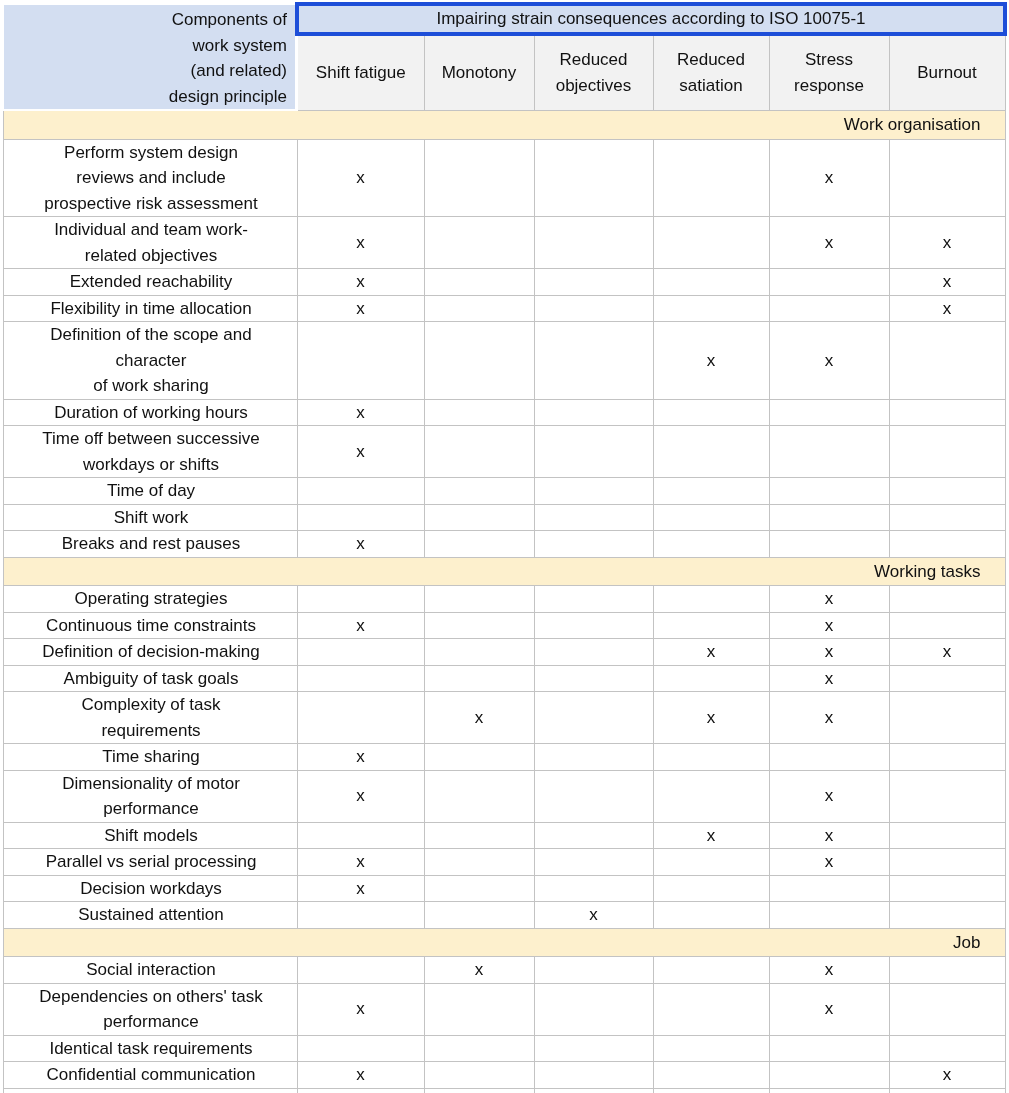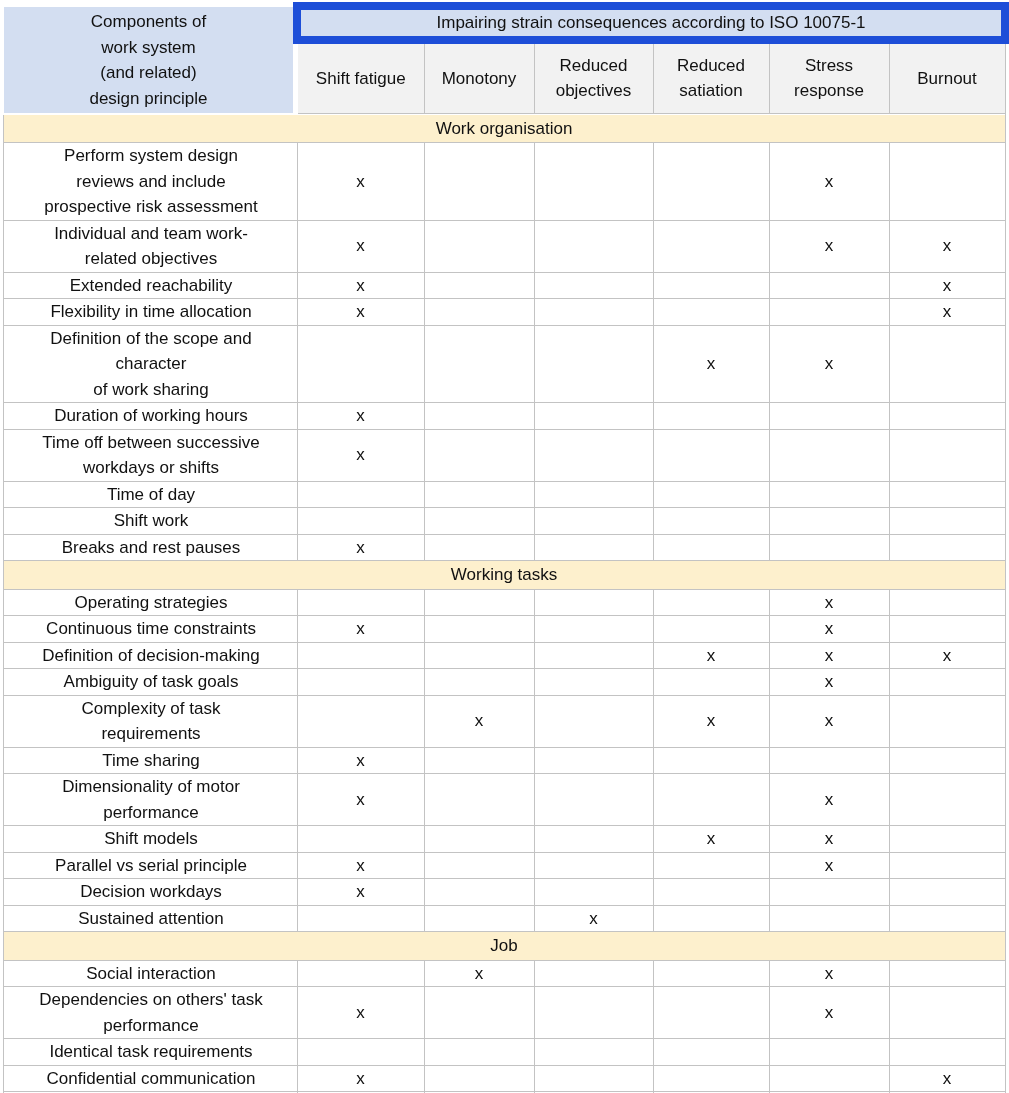--- a/index.html
+++ b/index.html
@@ -35,42 +35,42 @@
 
   th,td{
     border:1px solid var(--grid);
     font-weight:normal;
     vertical-align:middle;
     overflow:hidden;
   }
   th.corner{
     background:var(--header-blue);
     border:2px solid #ffffff;
-    text-align:center;
+    text-align:right;
     vertical-align:top;
     padding:2px 8px 0 8px;
     white-space:pre-line;
   }
   th.group{
     background:var(--header-blue);
-    border:8px solid #1d4ed8;
+    border:4px solid #1d4ed8;
     text-align:center;
     height:28px;
     padding:0;
     margin-left:41px;
   }
   th.colhead{
     background:var(--subheader-gray);
     text-align:center;
     height:74px;
     padding:0 6px;
   }
   td.section{
     background:var(--section-yellow);
-    text-align:center;
+    text-align:right;
     padding:1px 24px;
     height:27px;
   }
   td.label{
     text-align:center;
     padding:0 6px 0 8px;
     white-space:pre-line;
     height:26px;
   }
   td.mark{
@@ -279,21 +279,21 @@
       <tr>
         <td class="label">Shift models</td>
         <td class="mark"></td>
         <td class="mark"></td>
         <td class="mark"></td>
         <td class="mark">x</td>
         <td class="mark">x</td>
         <td class="mark"></td>
       </tr>
       <tr>
-        <td class="label">Parallel vs serial principle</td>
+        <td class="label">Parallel vs serial processing</td>
         <td class="mark">x</td>
         <td class="mark"></td>
         <td class="mark"></td>
         <td class="mark"></td>
         <td class="mark">x</td>
         <td class="mark"></td>
       </tr>
       <tr>
         <td class="label">Decision workdays</td>
         <td class="mark">x</td>

